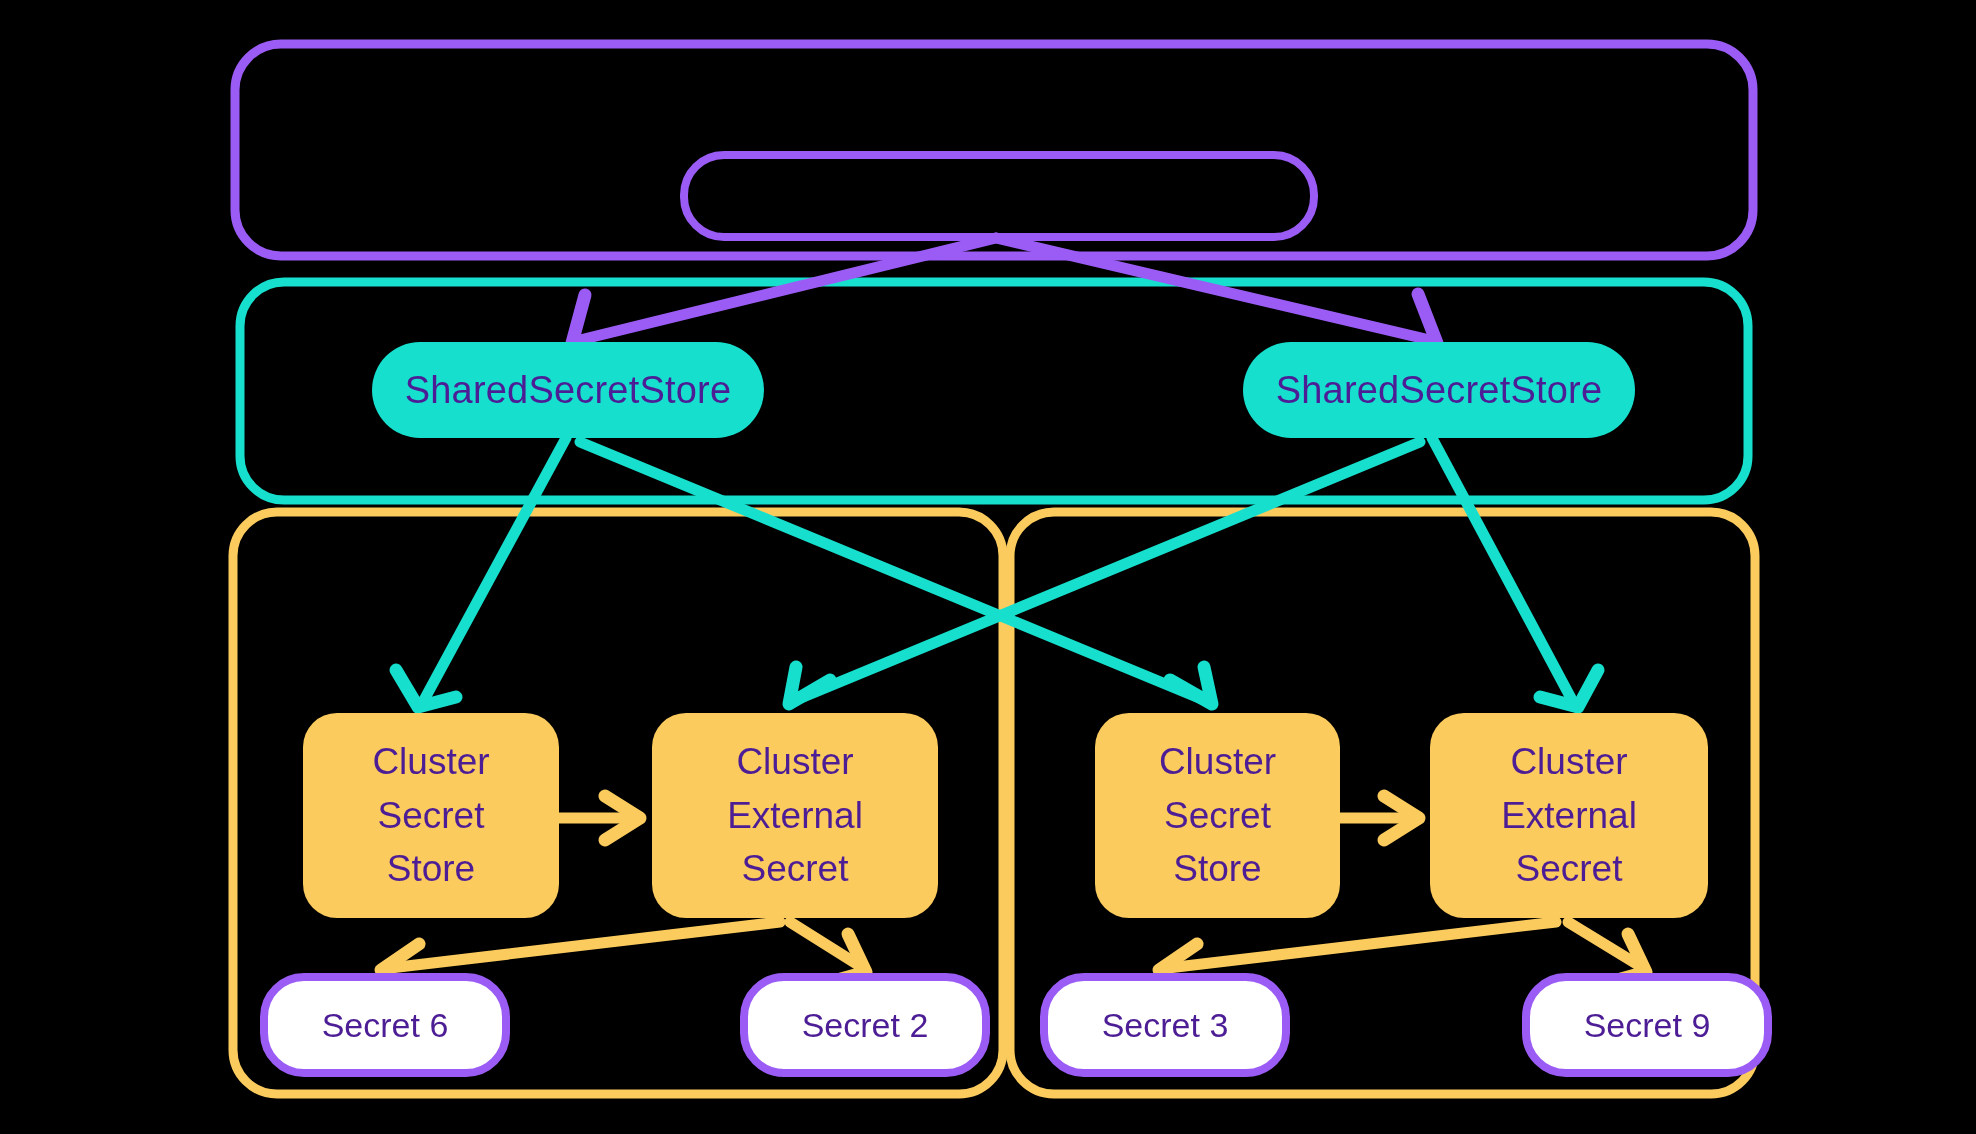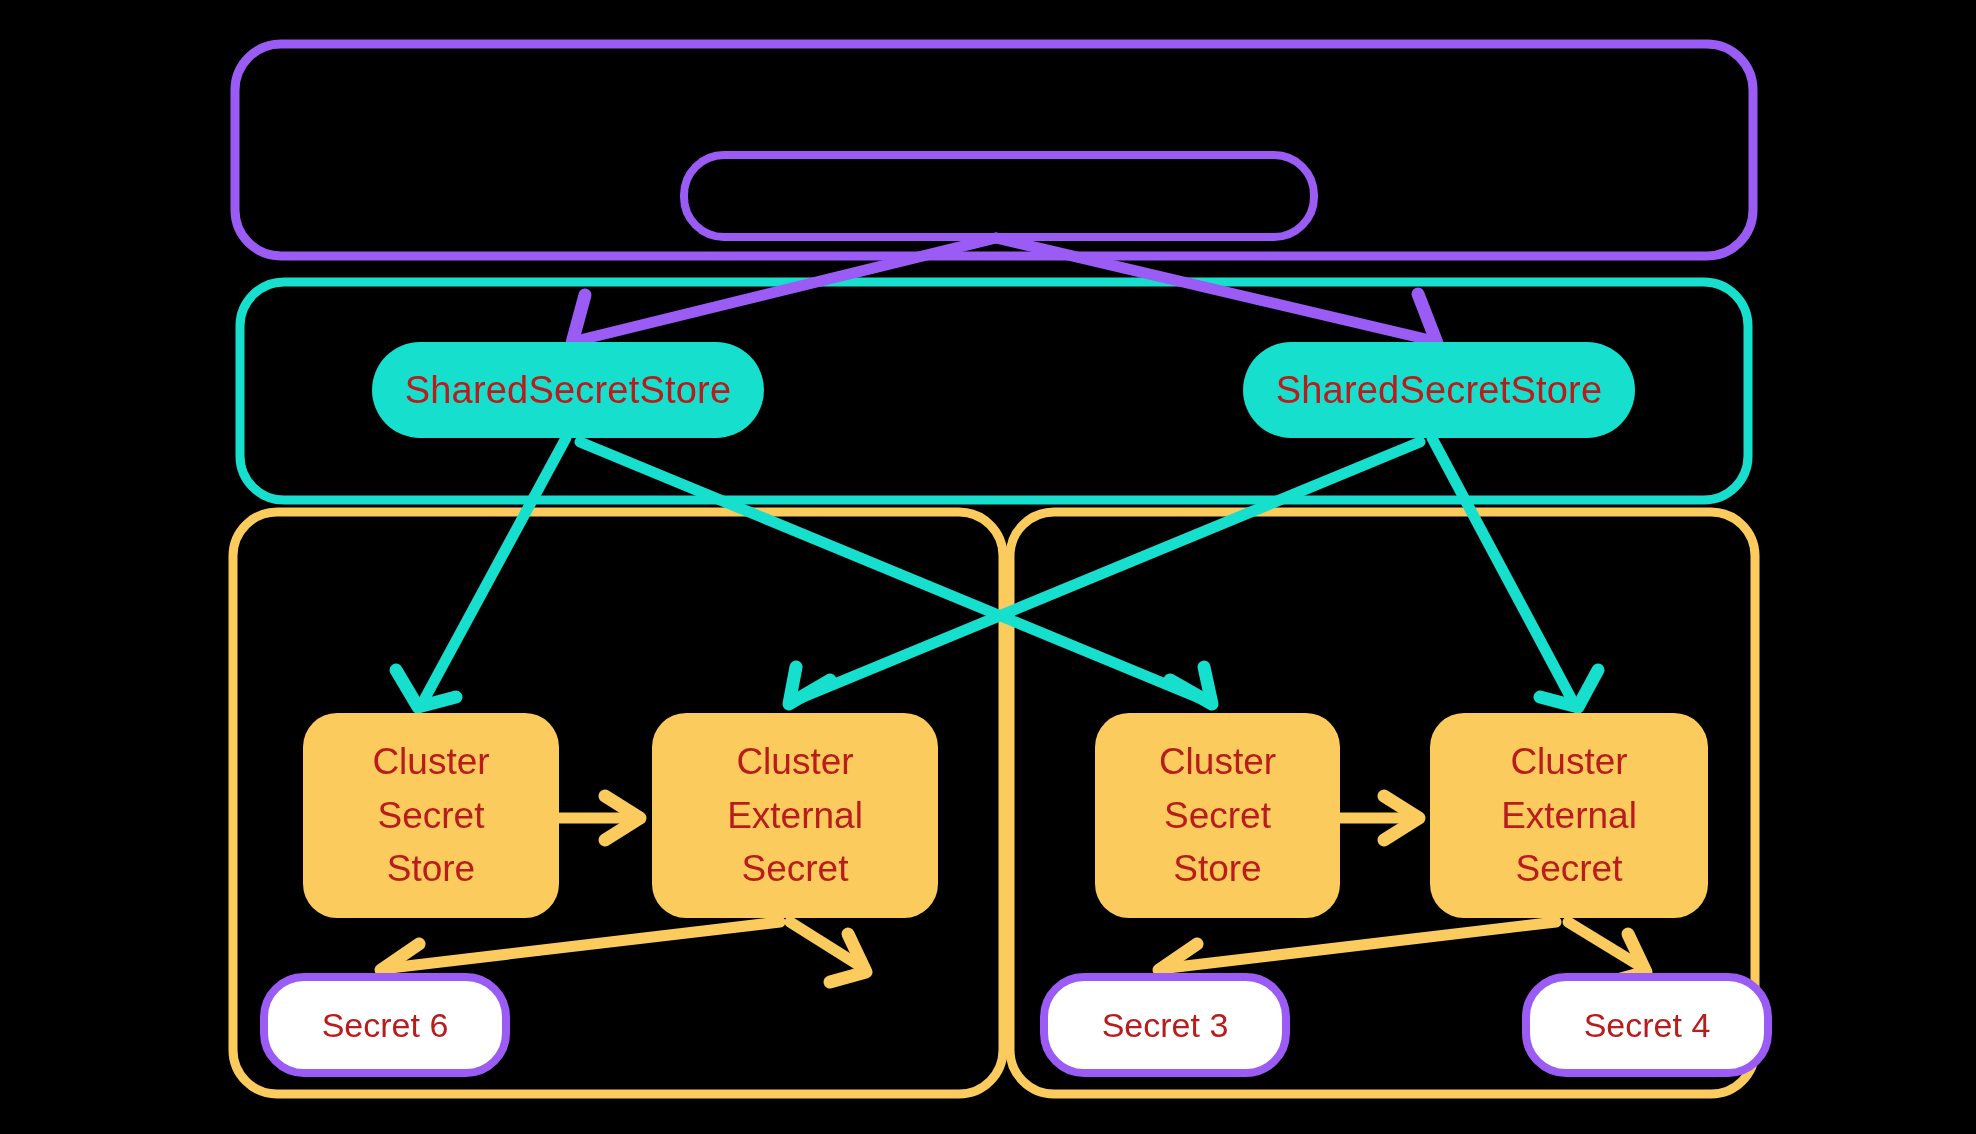--- a/index.html
+++ b/index.html
@@ -25,21 +25,21 @@
     height: 1134px;
     overflow: visible;
   }
   .node {
     position: absolute;
     box-sizing: border-box;
     display: flex;
     align-items: center;
     justify-content: center;
     text-align: center;
-    color: #b91c1c;
+    color: #4c1d95;
     z-index: 5;
   }
   .node-teal {
     background: #16e0cd;
     border-radius: 60px;
     font-size: 38px;
     letter-spacing: 0.2px;
   }
   .node-orange {
     background: #fbcb5e;
@@ -174,22 +174,25 @@
       <span>Cluster</span>
       <span>External</span>
       <span>Secret</span>
     </div>
   </div>
 
   <div class="node node-white" style="left:260px; top:973px; width:250px; height:104px;">
     <span>Secret 6</span>
   </div>
 
+  <div class="node node-white" style="left:740px; top:973px; width:250px; height:104px;">
+    <span>Secret 2</span>
+  </div>
 
   <div class="node node-white" style="left:1040px; top:973px; width:250px; height:104px;">
     <span>Secret 3</span>
   </div>
 
   <div class="node node-white" style="left:1522px; top:973px; width:250px; height:104px;">
-    <span>Secret 4</span>
+    <span>Secret 9</span>
   </div>
 
 </div>
 
 </body></html>

